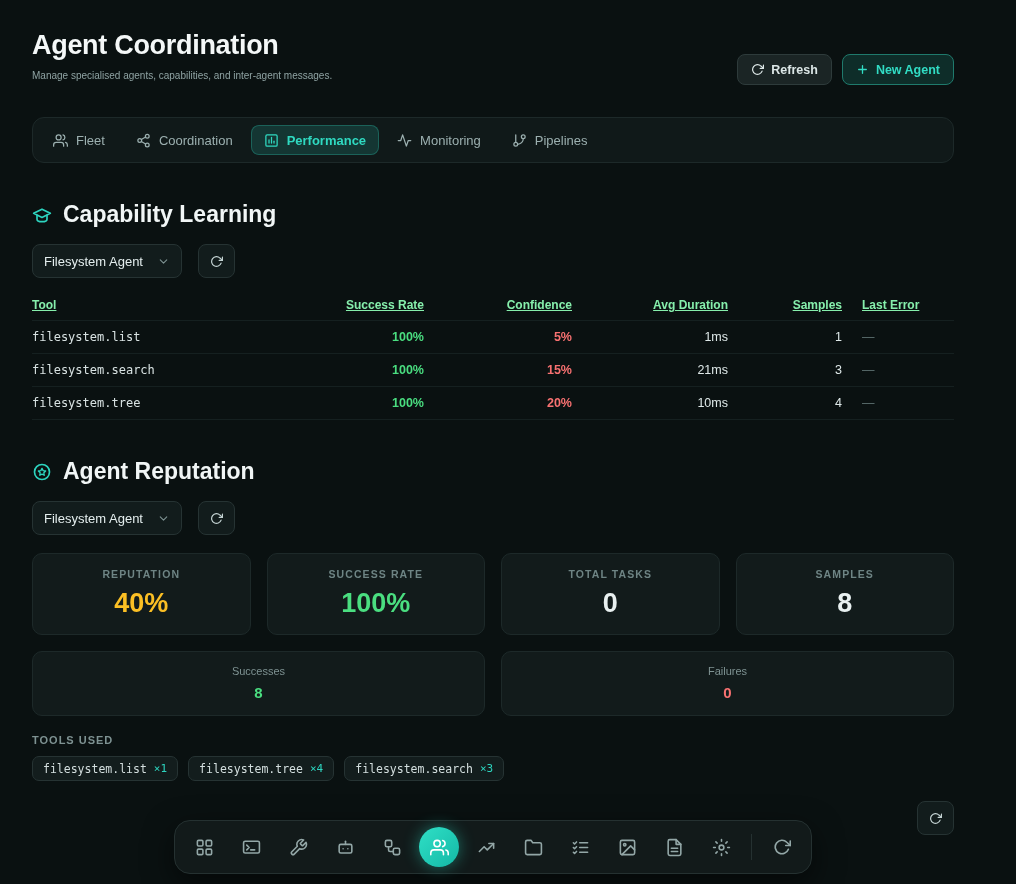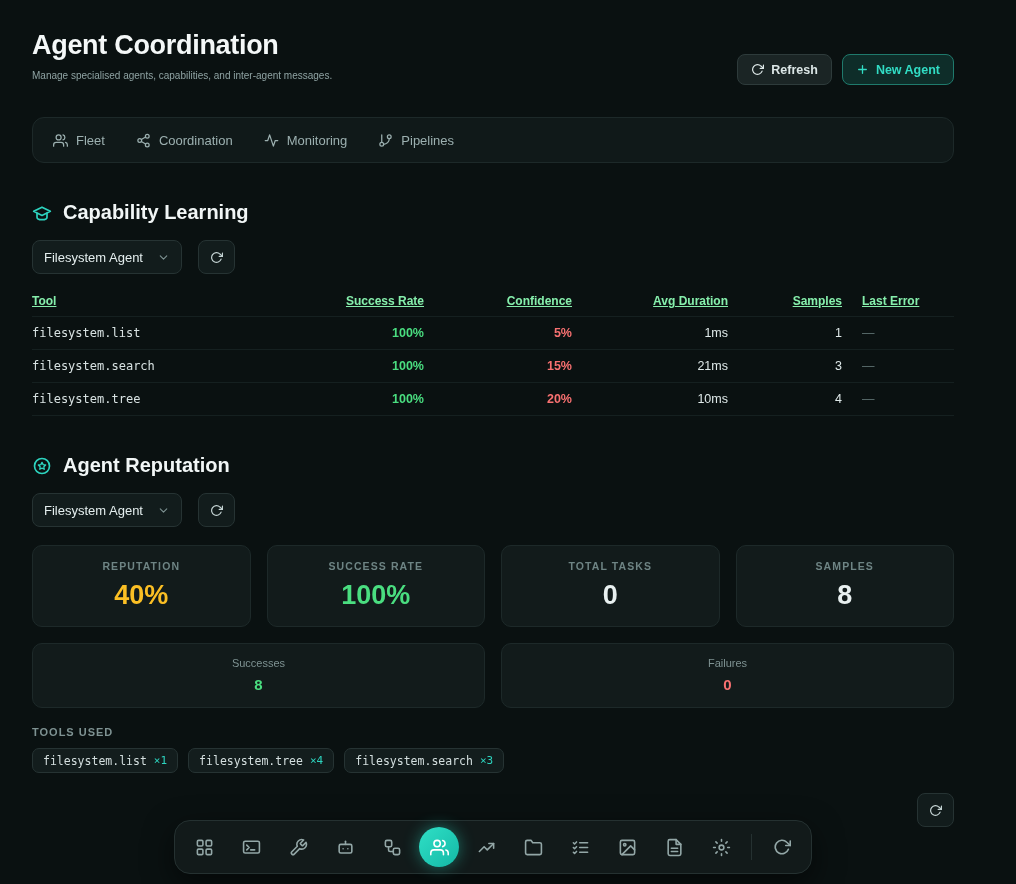--- a/index.html
+++ b/index.html
@@ -28,21 +28,21 @@
   .tabbar { margin-top: 32px; background: #101919; border: 1px solid #1d2929; border-radius: 12px;
             padding: 7px; display: flex; gap: 5px; }
   .tab { display: flex; align-items: center; gap: 8px; padding: 0 13px; height: 30px;
          border-radius: 8px; font-size: 13px; color: #9cb0b0; cursor: pointer; }
   .tab.active { background: rgba(45,212,191,0.16); color: #2fd9c1;
                 box-shadow: inset 0 0 0 1px rgba(45,212,191,0.28); font-weight: 600; }
   .ticon { display: flex; }
 
   
   .section-head { margin-top: 38px; display: flex; align-items: center; gap: 11px; }
-  .section-head h2 { font-size: 20px; font-weight: 700; color: #f1f6f6; }
+  .section-head h2 { font-size: 23px; font-weight: 700; color: #f1f6f6; }
   .section-icon { color: #2dd4bf; display: flex; }
   .controls { margin-top: 16px; display: flex; gap: 16px; }
   .select { width: 150px; height: 34px; background: #121c1c; border: 1px solid #263333;
             border-radius: 8px; display: flex; align-items: center; justify-content: space-between;
             padding: 0 11px; font-size: 13px; color: #e4eeee; cursor: pointer; }
   .select .chev { color: #7e9292; display: flex; }
   .icon-btn { width: 37px; height: 34px; background: #121c1c; border: 1px solid #263333;
               border-radius: 8px; display: flex; align-items: center; justify-content: center;
               color: #c3d2d2; cursor: pointer; }
 
@@ -141,20 +141,31 @@
       <span class="ticon">
         <svg viewBox="0 0 24 24" width="15" height="15" fill="none" stroke="currentColor" stroke-width="2" stroke-linecap="round" stroke-linejoin="round">
             <circle cx="18" cy="5" r="3"></circle>
             <circle cx="6" cy="12" r="3"></circle>
             <circle cx="18" cy="19" r="3"></circle>
             <line x1="8.59" y1="13.51" x2="15.42" y2="17.49"></line>
             <line x1="15.41" y1="6.51" x2="8.59" y2="10.49"></line>
           </svg>
       </span>
       <span>Coordination</span>
+    </div>
+    <div class="tab active">
+      <span class="ticon">
+        <svg viewBox="0 0 24 24" width="15" height="15" fill="none" stroke="currentColor" stroke-width="2" stroke-linecap="round" stroke-linejoin="round">
+            <rect x="3" y="3" width="18" height="18" rx="2"></rect>
+            <line x1="8" y1="16" x2="8" y2="11"></line>
+            <line x1="12" y1="16" x2="12" y2="7"></line>
+            <line x1="16" y1="16" x2="16" y2="13"></line>
+          </svg>
+      </span>
+      <span>Performance</span>
     </div>
     <div class="tab">
       <span class="ticon">
         <svg viewBox="0 0 24 24" width="15" height="15" fill="none" stroke="currentColor" stroke-width="2" stroke-linecap="round" stroke-linejoin="round">
             <polyline points="22 12 18 12 15 21 9 3 6 12 2 12"></polyline>
           </svg>
       </span>
       <span>Monitoring</span>
     </div>
     <div class="tab">

